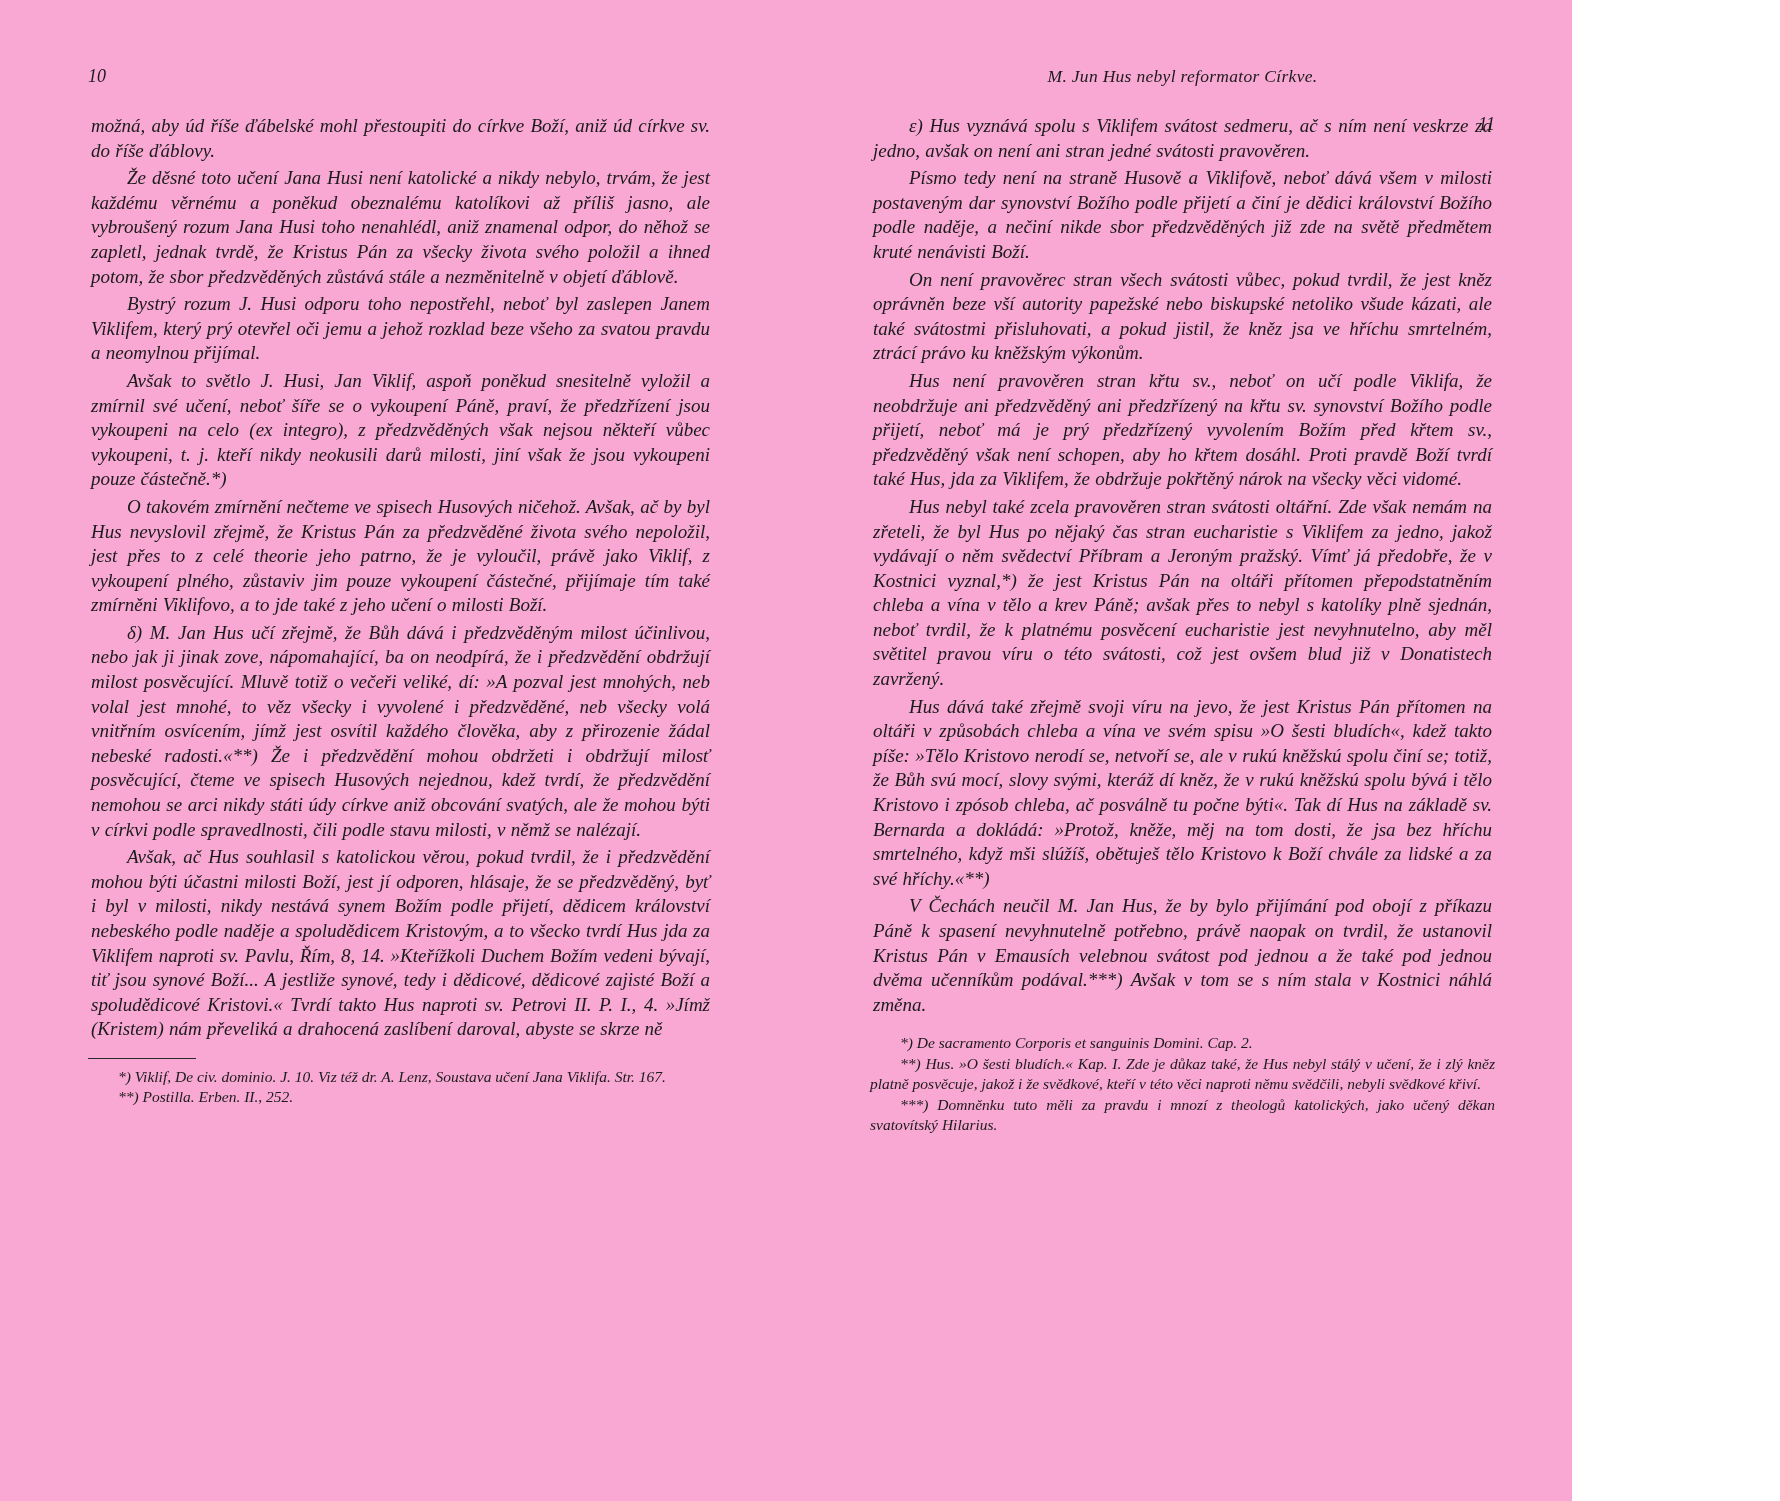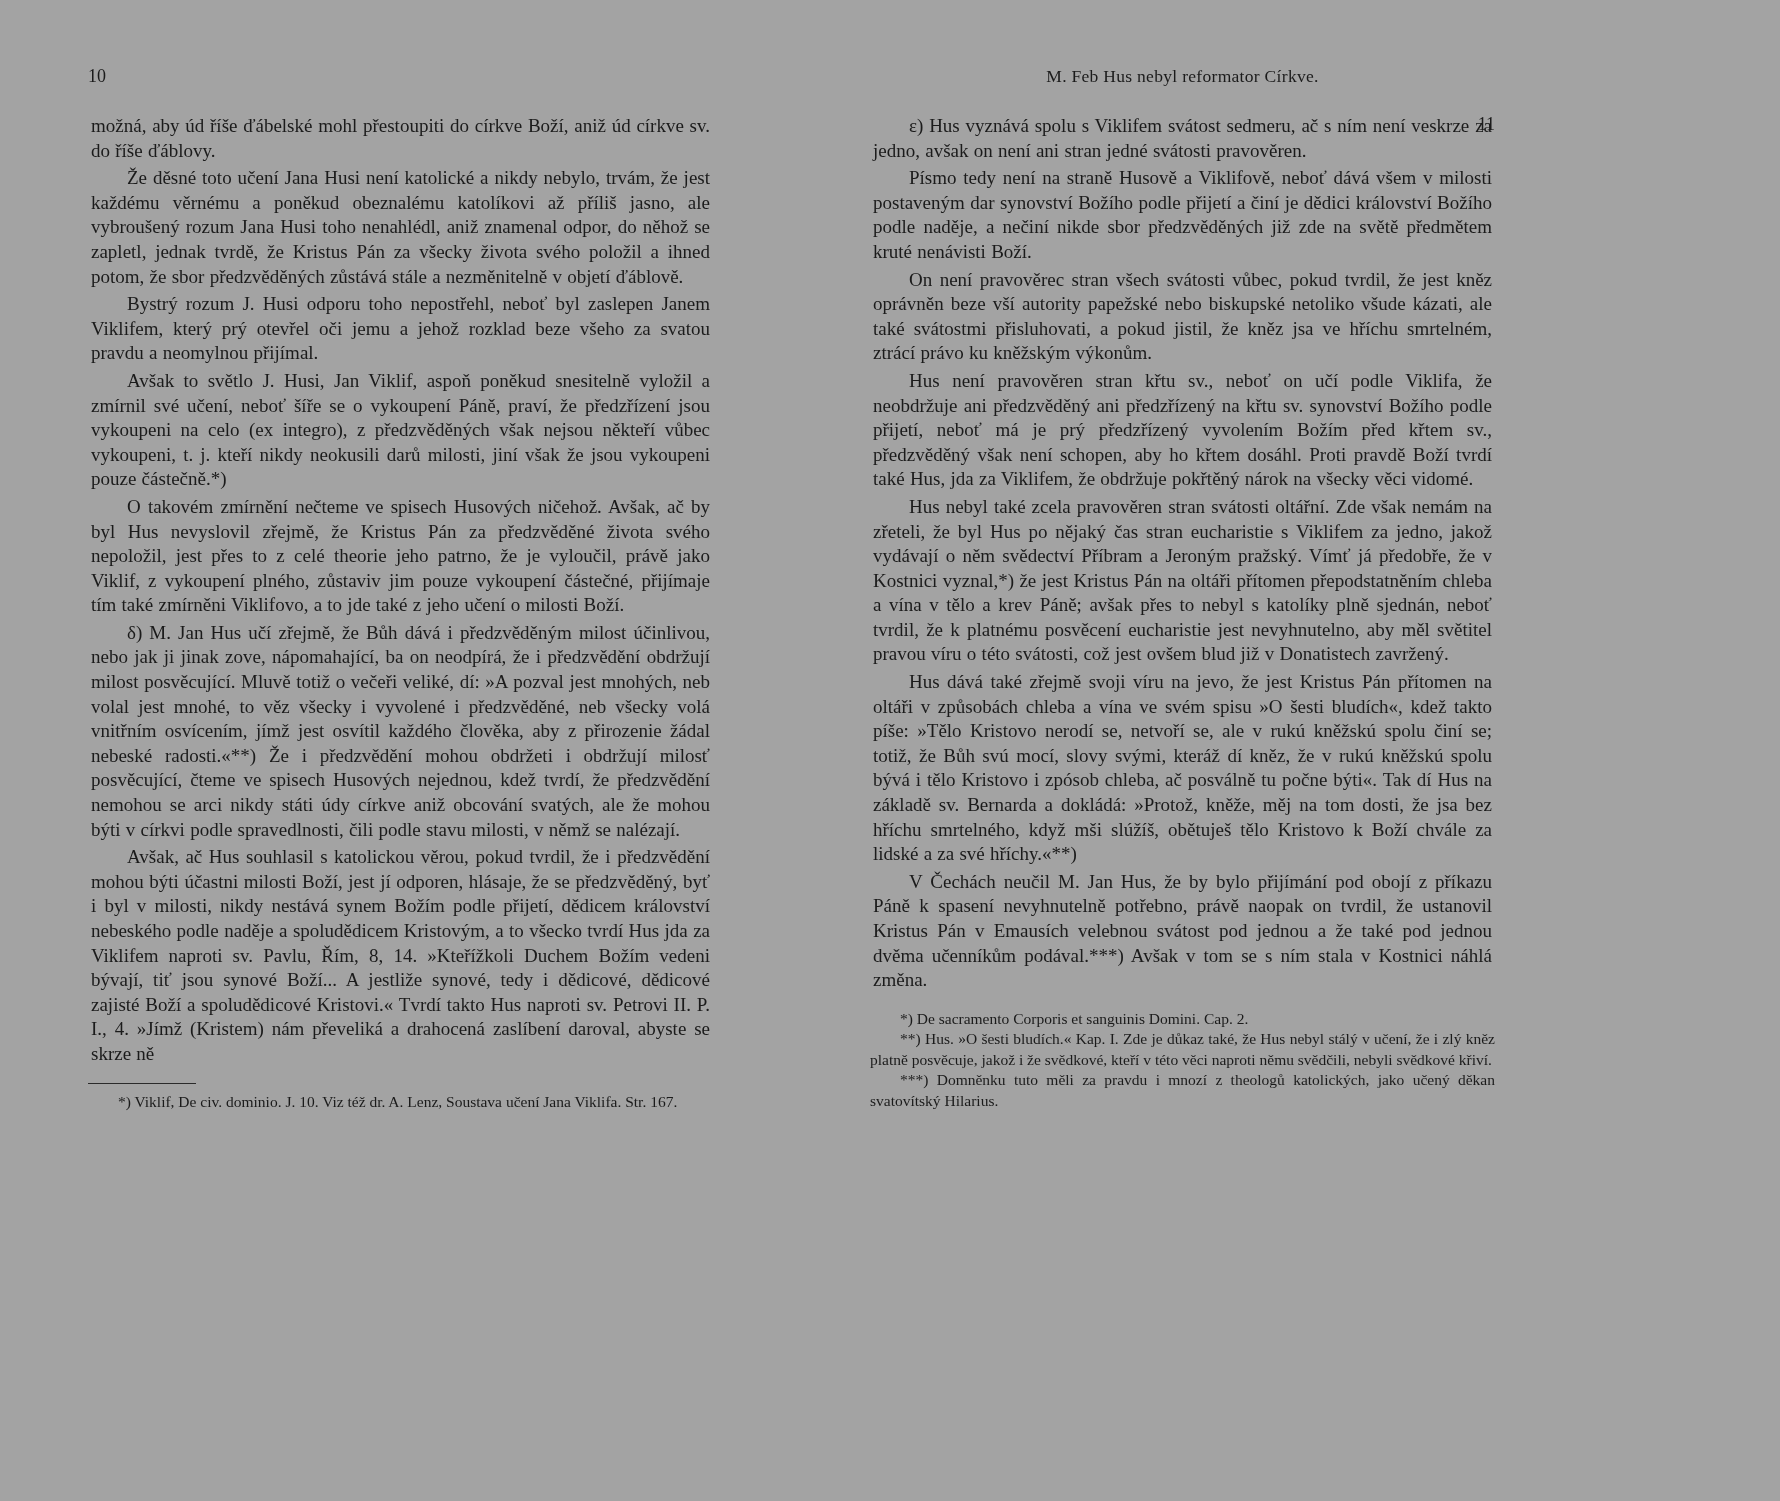--- a/index.html
+++ b/index.html
@@ -8,23 +8,24 @@
     background: #ffffff;
   }
   body {
     width: 1780px;
     min-height: 1501px;
     font-family: "Liberation Serif", "DejaVu Serif", serif;
     color: #1b1b1b;
   }
   .spread {
     display: flex;
-    width: 1780px;
+    width: 1572px;
     min-height: 1501px;
-    background: #a3a3a3;
+    background: #f9a8d4;
+    font-style: italic;
   }
   .page {
     box-sizing: border-box;
     padding-top: 66px;
   }
   .page-left { padding-left: 88px; }
   .page-right { padding-left: 157px; }
   .col {
     width: 625px;
   }
@@ -87,30 +88,31 @@
           <p class="para indent">Bystrý rozum J. Husi odporu toho nepostřehl, neboť byl zaslepen Janem Viklifem, který prý otevřel oči jemu a jehož rozklad beze všeho za svatou pravdu a neomylnou přijímal.</p>
           <p class="para indent">Avšak to světlo J. Husi, Jan Viklif, aspoň poněkud snesitelně vyložil a zmírnil své učení, neboť šíře se o vykoupení Páně, praví, že předzřízení jsou vykoupeni na celo (ex integro), z předzvěděných však nejsou někteří vůbec vykoupeni, t. j. kteří nikdy neokusili darů milosti, jiní však že jsou vykoupeni pouze částečně.*)</p>
           <p class="para indent">O takovém zmírnění nečteme ve spisech Husových ničehož. Avšak, ač by byl Hus nevyslovil zřejmě, že Kristus Pán za předzvěděné života svého nepoložil, jest přes to z celé theorie jeho patrno, že je vyloučil, právě jako Viklif, z vykoupení plného, zůstaviv jim pouze vykoupení částečné, přijímaje tím také zmírněni Viklifovo, a to jde také z jeho učení o milosti Boží.</p>
           <p class="para indent">δ) M. Jan Hus učí zřejmě, že Bůh dává i předzvěděným milost účinlivou, nebo jak ji jinak zove, nápomahající, ba on neodpírá, že i předzvědění obdržují milost posvěcující. Mluvě totiž o večeři veliké, dí: »A pozval jest mnohých, neb volal jest mnohé, to věz všecky i vyvolené i předzvěděné, neb všecky volá vnitřním osvícením, jímž jest osvítil každého člověka, aby z přirozenie žádal nebeské radosti.«**) Že i předzvědění mohou obdržeti i obdržují milosť posvěcující, čteme ve spisech Husových nejednou, kdež tvrdí, že předzvědění nemohou se arci nikdy státi údy církve aniž obcování svatých, ale že mohou býti v církvi podle spravedlnosti, čili podle stavu milosti, v němž se nalézají.</p>
           <p class="para indent">Avšak, ač Hus souhlasil s katolickou věrou, pokud tvrdil, že i předzvědění mohou býti účastni milosti Boží, jest jí odporen, hlásaje, že se předzvěděný, byť i byl v milosti, nikdy nestává synem Božím podle přijetí, dědicem království nebeského podle naděje a spoludědicem Kristovým, a to všecko tvrdí Hus jda za Viklifem naproti sv. Pavlu, Řím, 8, 14. »Kteřížkoli Duchem Božím vedeni bývají, tiť jsou synové Boží... A jestliže synové, tedy i dědicové, dědicové zajisté Boží a spoludědicové Kristovi.« Tvrdí takto Hus naproti sv. Petrovi II. P. I., 4. »Jímž (Kristem) nám převeliká a drahocená zaslíbení daroval, abyste se skrze ně</p>
         </div>
       <div class="footnotes">
         <div class="fn-rule"></div>
         <div id="left-footnotes">
             <p class="footnote">*) Viklif, De civ. dominio. J. 10. Viz též dr. A. Lenz, Soustava učení Jana Viklifa. Str. 167.</p>
+            <p class="footnote">**) Postilla. Erben. II., 252.</p>
           </div>
       </div>
     </div>
   </div>
 
   <div class="page page-right">
     <div class="col">
       <div class="page-head">
         <span class="page-num pos-right">11</span>
-        <div class="running">M. Feb Hus nebyl reformator Církve.</div>
+        <div class="running">M. Jun Hus nebyl reformator Církve.</div>
       </div>
       <div class="body-text" id="right-body">
           <p class="para indent">ε) Hus vyznává spolu s Viklifem svátost sedmeru, ač s ním není veskrze za jedno, avšak on není ani stran jedné svátosti pravověren.</p>
           <p class="para indent">Písmo tedy není na straně Husově a Viklifově, neboť dává všem v milosti postaveným dar synovství Božího podle přijetí a činí je dědici království Božího podle naděje, a nečiní nikde sbor předzvěděných již zde na světě předmětem kruté nenávisti Boží.</p>
           <p class="para indent">On není pravověrec stran všech svátosti vůbec, pokud tvrdil, že jest kněz oprávněn beze vší autority papežské nebo biskupské netoliko všude kázati, ale také svátostmi přisluhovati, a pokud jistil, že kněz jsa ve hříchu smrtelném, ztrácí právo ku kněžským výkonům.</p>
           <p class="para indent">Hus není pravověren stran křtu sv., neboť on učí podle Viklifa, že neobdržuje ani předzvěděný ani předzřízený na křtu sv. synovství Božího podle přijetí, neboť má je prý předzřízený vyvolením Božím před křtem sv., předzvěděný však není schopen, aby ho křtem dosáhl. Proti pravdě Boží tvrdí také Hus, jda za Viklifem, že obdržuje pokřtěný nárok na všecky věci vidomé.</p>
           <p class="para indent">Hus nebyl také zcela pravověren stran svátosti oltářní. Zde však nemám na zřeteli, že byl Hus po nějaký čas stran eucharistie s Viklifem za jedno, jakož vydávají o něm svědectví Příbram a Jeroným pražský. Vímť já předobře, že v Kostnici vyznal,*) že jest Kristus Pán na oltáři přítomen přepodstatněním chleba a vína v tělo a krev Páně; avšak přes to nebyl s katolíky plně sjednán, neboť tvrdil, že k platnému posvěcení eucharistie jest nevyhnutelno, aby měl světitel pravou víru o této svátosti, což jest ovšem blud již v Donatistech zavržený.</p>
           <p class="para indent">Hus dává také zřejmě svoji víru na jevo, že jest Kristus Pán přítomen na oltáři v způsobách chleba a vína ve svém spisu »O šesti bludích«, kdež takto píše: »Tělo Kristovo nerodí se, netvoří se, ale v rukú kněžskú spolu činí se; totiž, že Bůh svú mocí, slovy svými, kteráž dí kněz, že v rukú kněžskú spolu bývá i tělo Kristovo i zpósob chleba, ač posválně tu počne býti«. Tak dí Hus na základě sv. Bernarda a dokládá: »Protož, kněže, měj na tom dosti, že jsa bez hříchu smrtelného, když mši slúžíš, obětuješ tělo Kristovo k Boží chvále za lidské a za své hříchy.«**)</p>
           <p class="para indent">V Čechách neučil M. Jan Hus, že by bylo přijímání pod obojí z příkazu Páně k spasení nevyhnutelně potřebno, právě naopak on tvrdil, že ustanovil Kristus Pán v Emausích velebnou svátost pod jednou a že také pod jednou dvěma učenníkům podával.***) Avšak v tom se s ním stala v Kostnici náhlá změna.</p>
         </div>

